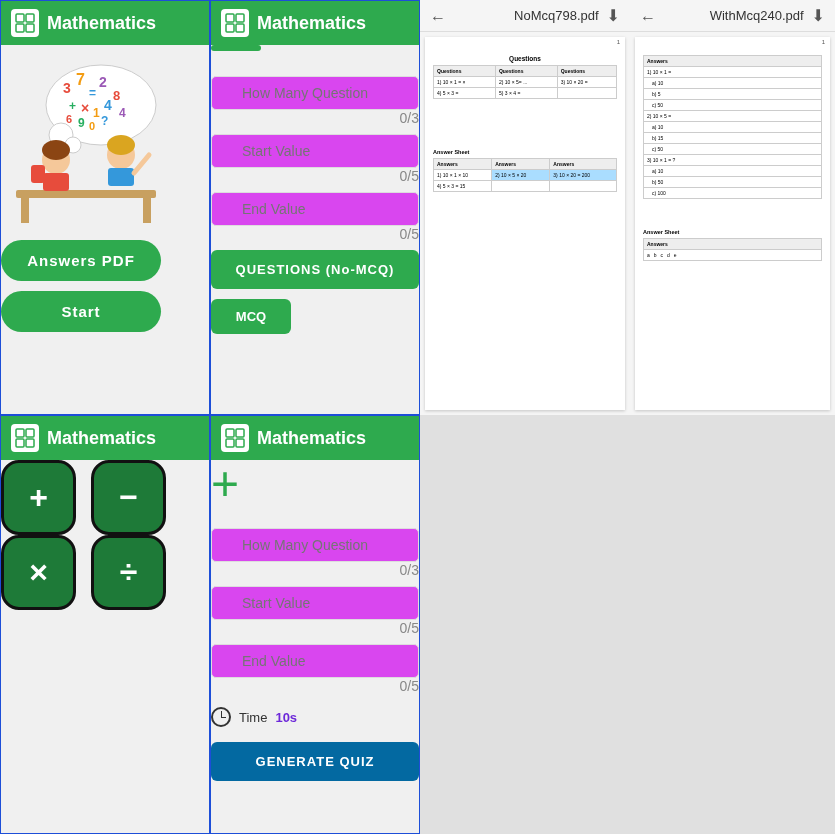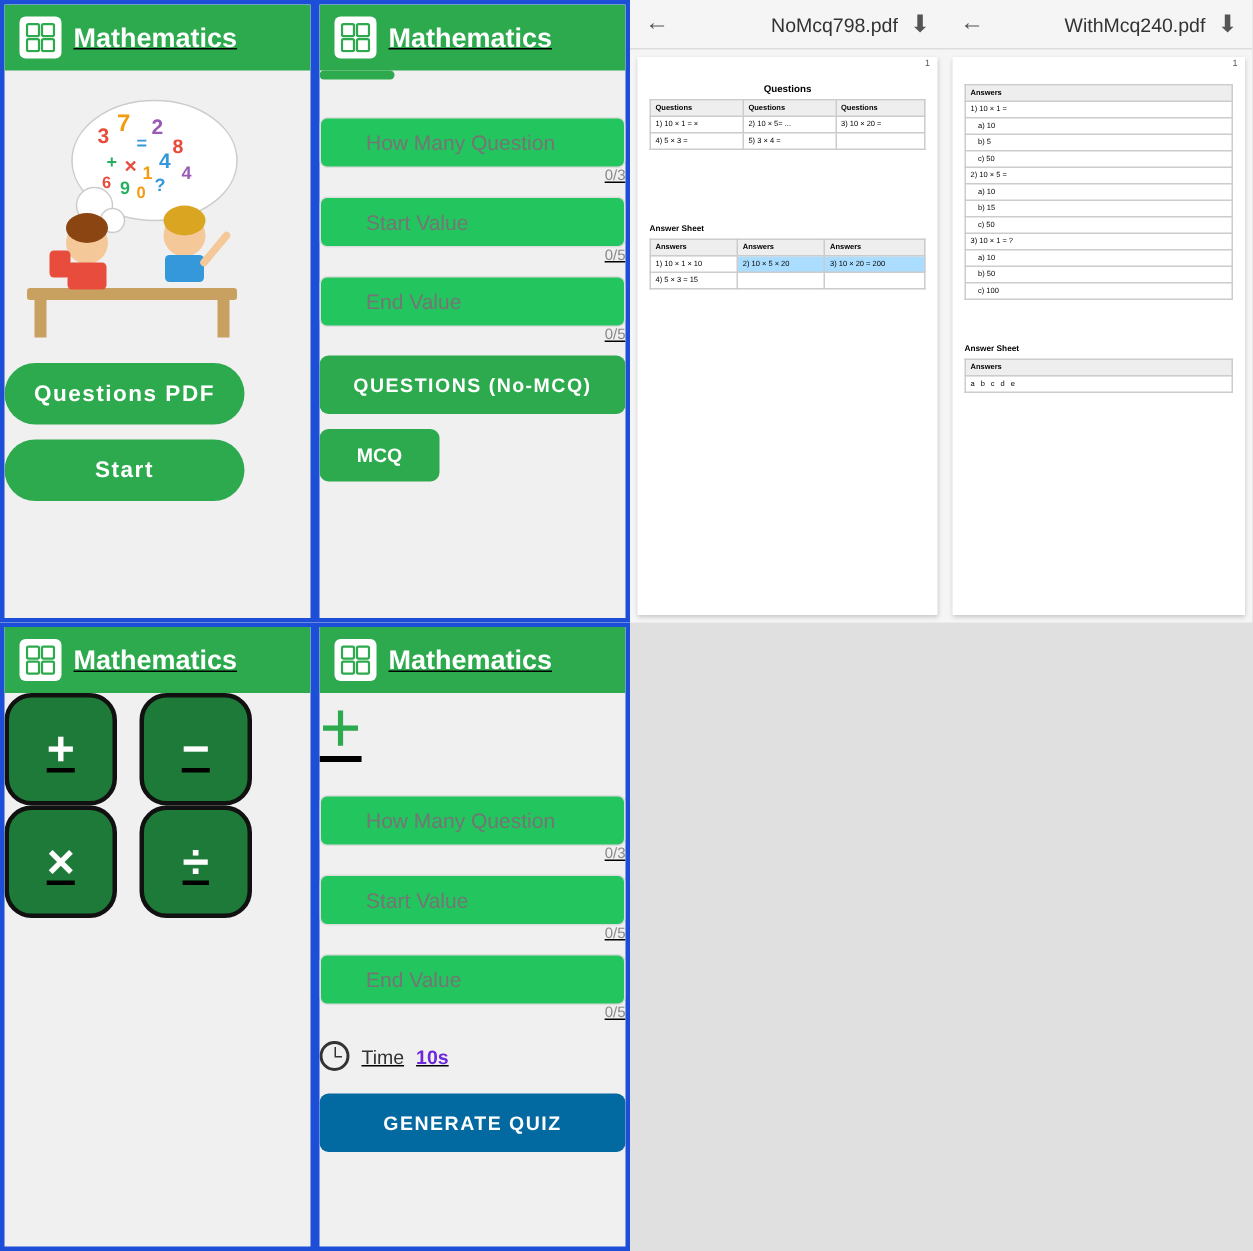--- a/index.html
+++ b/index.html
@@ -9,25 +9,24 @@
       width: 835px;
       height: 834px;
       overflow: hidden;
       display: grid;
       grid-template-columns: 210px 210px 210px 205px;
       grid-template-rows: 415px 419px;
     }
 
     .panel {
       background: #f0f0f0;
-      border: 3px solid #1d4ed8;
+      border: 1px solid #1d4ed8;
       display: flex;
       flex-direction: column;
       overflow: hidden;
-      text-decoration: underline;
     }
 
     .panel-header {
       background: #2eaa4e;
       display: flex;
       align-items: center;
       padding: 8px 10px;
       gap: 8px;
       flex-shrink: 0;
     }
@@ -96,21 +95,21 @@
     .input-group {
       width: 100%;
       margin-bottom: 5px;
     }
 
     .input-field {
       width: 100%;
       padding: 8px 10px 8px 30px;
       border: 1px solid #ddd;
       border-radius: 5px;
-      background: #22c55e;
+      background: #d946ef;
       font-size: 14px;
       color: #333;
       position: relative;
     }
 
     .input-wrapper {
       position: relative;
       width: 100%;
     }
 
@@ -119,21 +118,21 @@
       left: 10px;
       top: 50%;
       transform: translateY(-50%);
       color: #555;
       font-size: 14px;
       font-weight: bold;
     }
 
     .input-counter {
       text-align: right;
-      font-size: 10px;
+      font-size: 14px;
       color: #888;
       margin-bottom: 8px;
     }
 
     .btn-questions {
       width: 100%;
       padding: 12px;
       border: none;
       border-radius: 6px;
       background: #2eaa4e;
@@ -383,21 +382,21 @@
         <circle cx="120" cy="110" r="14" fill="#f5c89a"></circle>
         <rect x="107" y="123" width="26" height="18" rx="3" fill="#3498db"></rect>
 
         <ellipse cx="55" cy="105" rx="14" ry="10" fill="#8B4513"></ellipse>
 
         <ellipse cx="120" cy="100" rx="14" ry="10" fill="#DAA520"></ellipse>
 
         <line x1="133" y1="128" x2="148" y2="110" stroke="#f5c89a" stroke-width="5" stroke-linecap="round"></line>
       </svg>
     </div>
-    <button class="btn-generate">Questions PDF</button>
+    <button class="btn-generate">Answers PDF</button>
     <button class="btn-quiz">Start</button>
   </div>
 </div>
 
 <div class="panel">
   <div class="panel-header">
     <div class="panel-header-icon">
       <svg width="20" height="20" viewBox="0 0 20 20">
         <rect x="1" y="1" width="8" height="8" rx="1" fill="none" stroke="#2eaa4e" stroke-width="1.5"></rect>
         <rect x="11" y="1" width="8" height="8" rx="1" fill="none" stroke="#2eaa4e" stroke-width="1.5"></rect>

